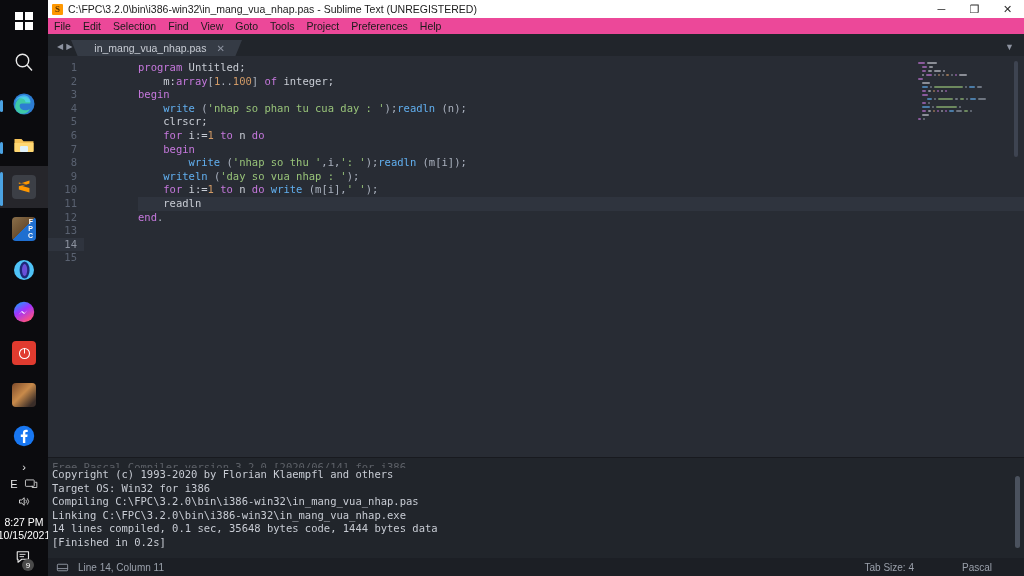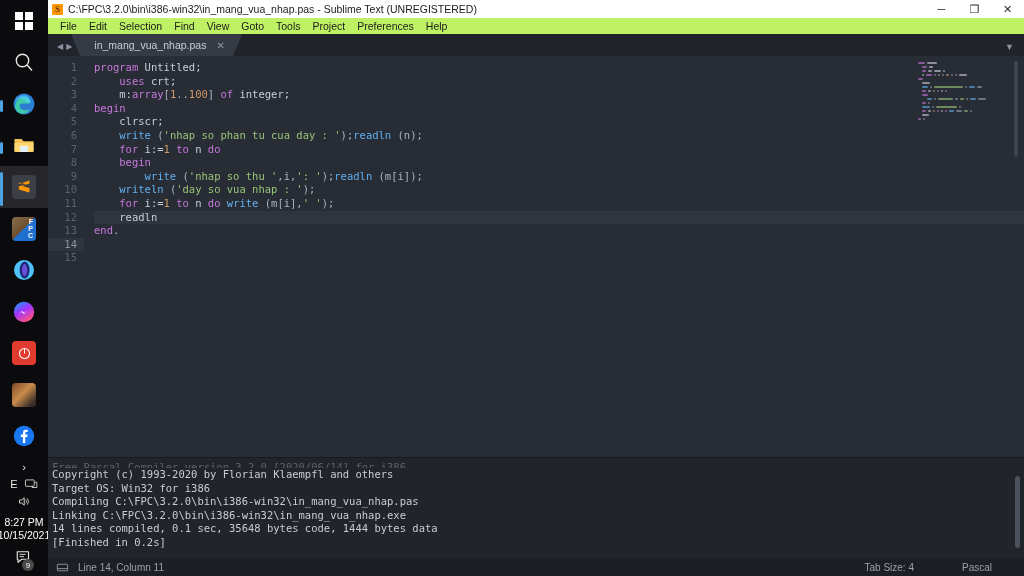--- a/index.html
+++ b/index.html
@@ -80,41 +80,41 @@
     font-family: "Liberation Serif", serif;
   }
   #title-text { font-size: 10.5px; color: #1b1b1b; white-space: nowrap; }
   #wincontrols { margin-left: auto; display: flex; height: 18px; }
   .wc { width: 33px; height: 18px; display: flex;
     align-items: center; justify-content: center;
     color: #2b2b2b; font-size: 11px; }
 
   
   #menubar {
-    height: 16px; background: #bef264;
-    display: flex; align-items: center; padding-left: 6px;
+    height: 16px; background: #ec4899;
+    display: flex; align-items: center; padding-left: 0;
     flex: 0 0 16px;
   }
   .menu-item {
     font-size: 10.5px; color: #1b1b1b;
     padding: 0 6px; line-height: 16px; white-space: nowrap;
   }
 
   
   #tabbar {
     height: 22px; background: #21252b;
     display: flex; align-items: flex-end; position: relative;
     flex: 0 0 22px;
   }
   #tab-arrows {
     display: flex; align-items: center; gap: 3px;
     padding: 0 8px 5px 9px; color: #8d93a0; font-size: 8px;
   }
   .tab {
-    height: 22px; background: #353b45;
+    height: 16px; background: #353b45;
     display: flex; align-items: center;
     padding: 0 8px 0 14px; gap: 10px;
     position: relative;
   }
   .tab::before {
     content: ""; position: absolute; left: -9px; top: 0;
     border-style: solid; border-width: 0 9px 22px 0;
     border-color: transparent #353b45 transparent transparent;
   }
   .tab::after {
@@ -145,21 +145,21 @@
     color: #5a6271; padding-right: 7px; white-space: pre;
   }
   .ln.cur { background: #2f343e; color: #8d93a0; }
   #code {
     flex: 1 1 auto; padding-top: 5px; padding-left: 10px;
     overflow: hidden;
   }
   .cl {
     font-family: "DejaVu Sans Mono", monospace;
     font-size: 10.5px; line-height: 13.6px;
-    white-space: pre; color: #c8ccd4;
+    white-space: pre; color: #c8ccd4; margin-left: 44px;
   }
   .cl.cur { background: #2f343e; }
   .kw { color: #c678dd; }
   .str { color: #98c379; }
   .num { color: #d19a66; }
   .fn  { color: #61afef; }
   .id  { color: #c8ccd4; }
   .op  { color: #abb2bf; }
 
   #minimap {
@@ -381,25 +381,24 @@
           <div class="ln">9</div>
           <div class="ln">10</div>
           <div class="ln">11</div>
           <div class="ln">12</div>
           <div class="ln">13</div>
           <div class="ln cur">14</div>
           <div class="ln">15</div>
         </div>
       <div id="code">
           <div class="cl"><span class="kw">program</span><span class="id"> Untitled;</span></div>
-          <div class="cl"><span class="id">    </span><span class="kw">uses</span><span class="id"> crt;</span></div>
           <div class="cl"><span class="id">    m:</span><span class="kw">array</span><span class="op">[</span><span class="num">1</span><span class="op">..</span><span class="num">100</span><span class="op">]</span><span class="id"> </span><span class="kw">of</span><span class="id"> integer;</span></div>
           <div class="cl"><span class="kw">begin</span></div>
+          <div class="cl"><span class="id">    </span><span class="fn">write</span><span class="op"> (</span><span class="str">'nhap so phan tu cua day : '</span><span class="op">);</span><span class="fn">readln</span><span class="op"> (n);</span></div>
           <div class="cl"><span class="id">    clrscr;</span></div>
-          <div class="cl"><span class="id">    </span><span class="fn">write</span><span class="op"> (</span><span class="str">'nhap so phan tu cua day : '</span><span class="op">);</span><span class="fn">readln</span><span class="op"> (n);</span></div>
           <div class="cl"><span class="id">    </span><span class="kw">for</span><span class="id"> i:=</span><span class="num">1</span><span class="id"> </span><span class="kw">to</span><span class="id"> n </span><span class="kw">do</span></div>
           <div class="cl"><span class="id">    </span><span class="kw">begin</span></div>
           <div class="cl"><span class="id">        </span><span class="fn">write</span><span class="op"> (</span><span class="str">'nhap so thu '</span><span class="op">,i,</span><span class="str">': '</span><span class="op">);</span><span class="fn">readln</span><span class="op"> (m[i]);</span></div>
           <div class="cl"><span class="id">    </span><span class="fn">writeln</span><span class="op"> (</span><span class="str">'day so vua nhap : '</span><span class="op">);</span></div>
           <div class="cl"><span class="id">    </span><span class="kw">for</span><span class="id"> i:=</span><span class="num">1</span><span class="id"> </span><span class="kw">to</span><span class="id"> n </span><span class="kw">do</span><span class="id"> </span><span class="fn">write</span><span class="op"> (m[i],</span><span class="str">' '</span><span class="op">);</span></div>
           <div class="cl cur"><span class="id">    readln</span></div>
           <div class="cl"><span class="kw">end</span><span class="op">.</span></div>
         </div>
       <div id="minimap">
         <div id="mm-viewport"></div>

